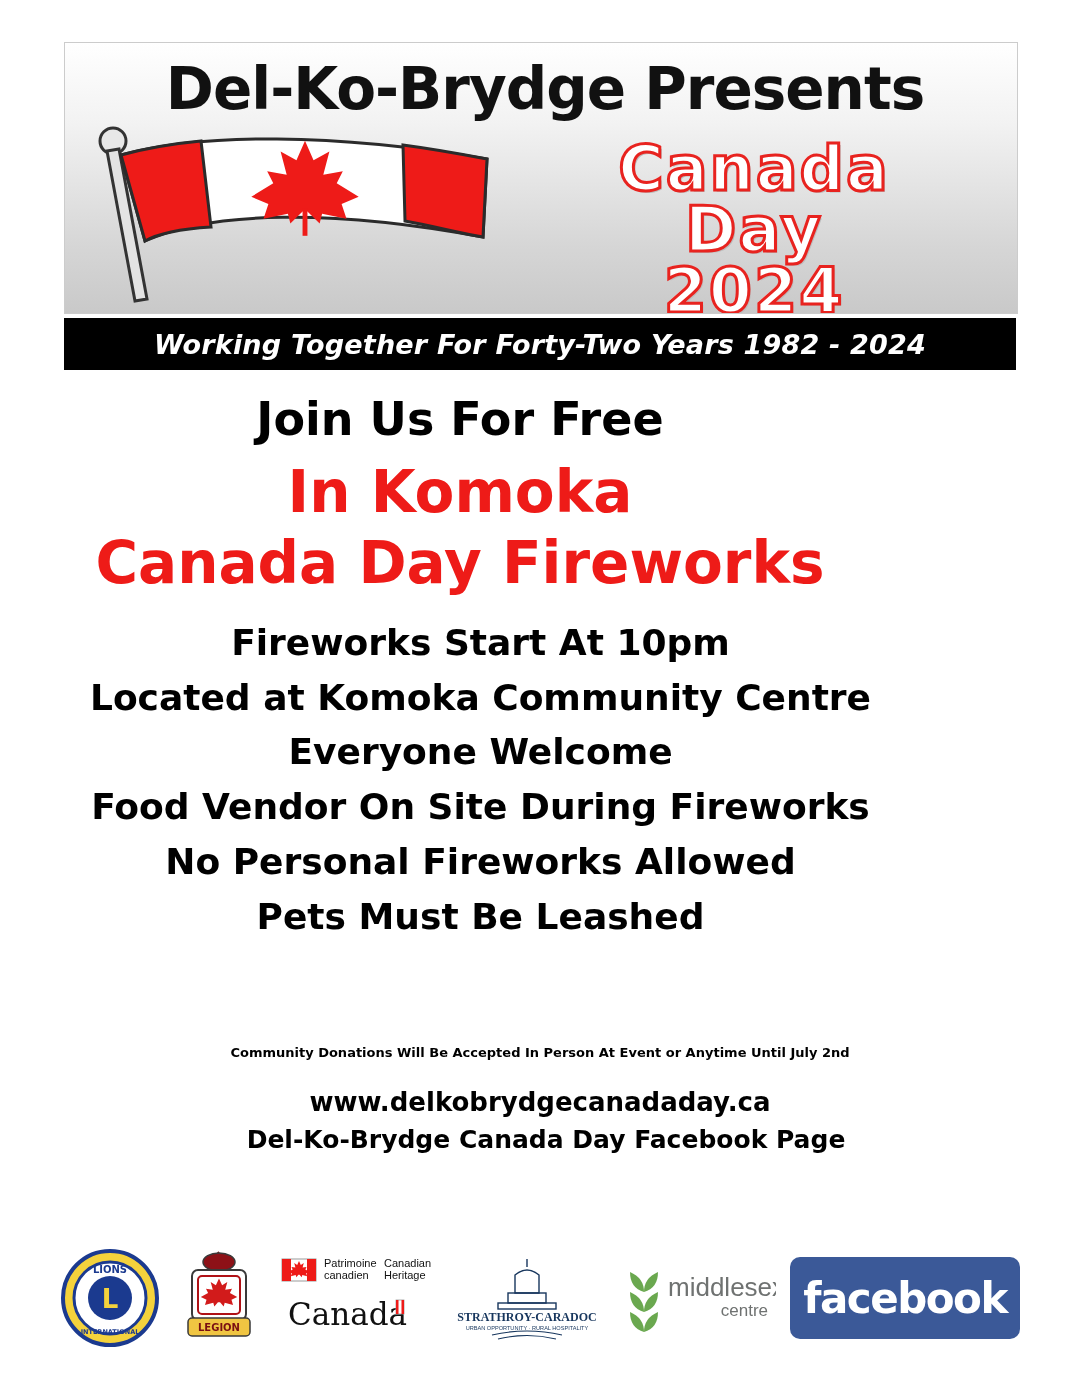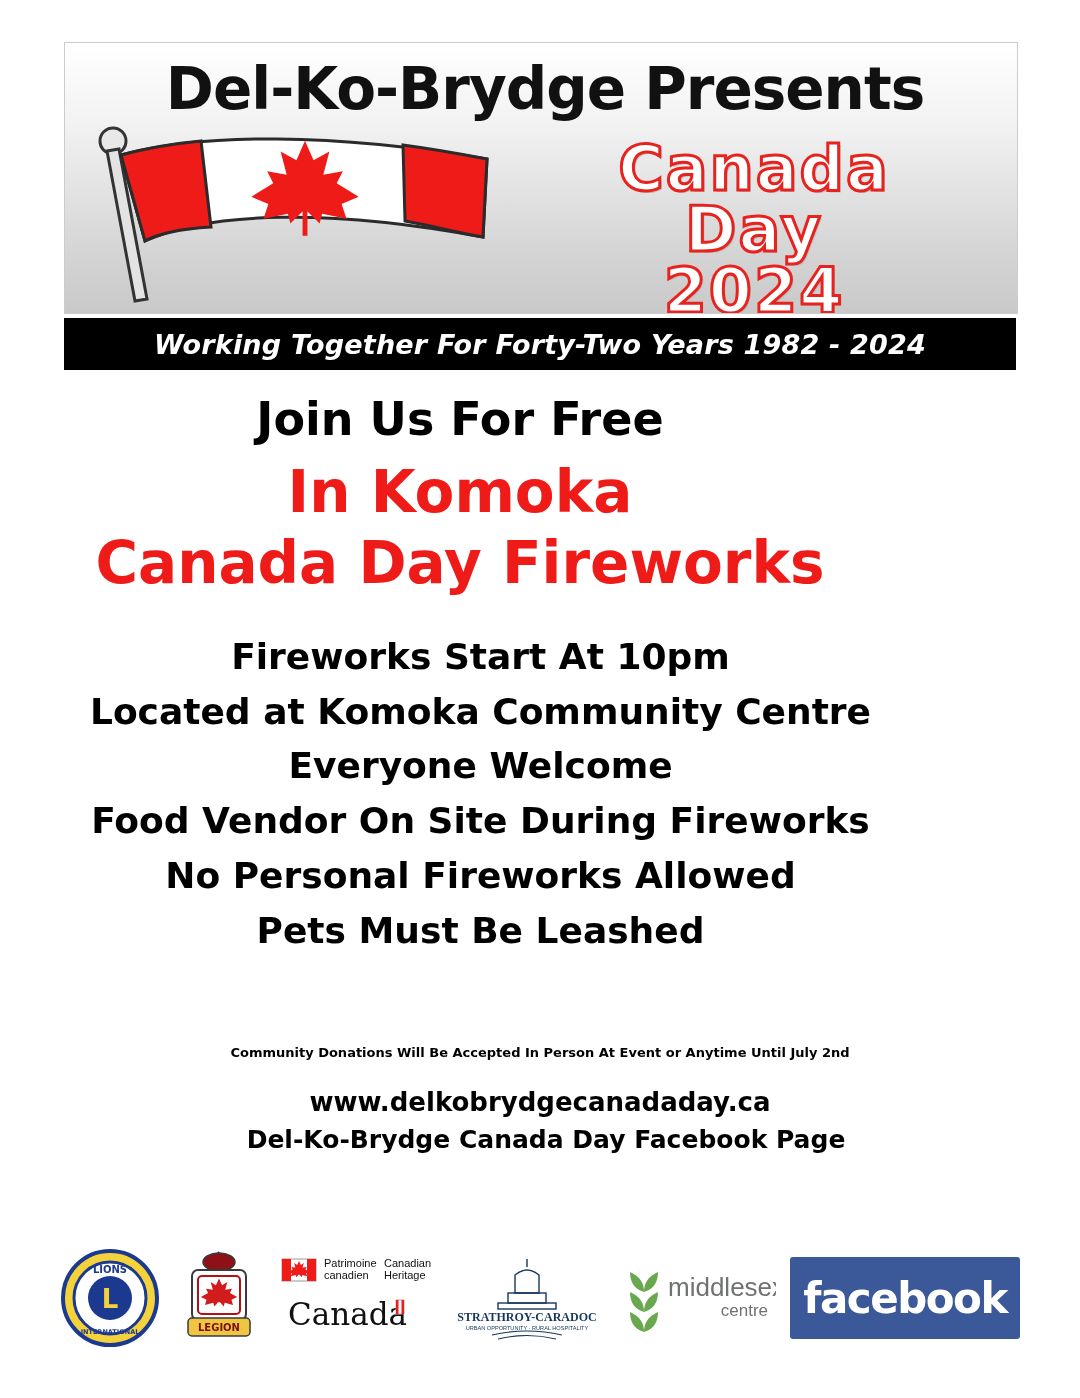--- a/index.html
+++ b/index.html
@@ -117,21 +117,21 @@
   }
   .headline {
     font-size: 58px;
     font-weight: bold;
     font-family: "DejaVu Sans", sans-serif;
     color: #ee1b18;
     line-height: 1.12;
     margin-bottom: 6px;
   }
   .detail-list {
-    margin-top: 34px;
+    margin-top: 20px;
     padding-left: 41px;
   }
   .detail-line {
     font-size: 36px;
     font-weight: bold;
     font-family: "DejaVu Sans", sans-serif;
     color: #000000;
     line-height: 1.52;
   }
 
@@ -186,21 +186,21 @@
 
   .logo-lions { width: 100px; height: 100px; }
   .logo-legion { width: 90px; height: 100px; }
   .logo-heritage { width: 160px; height: 90px; }
   .logo-strathroy { width: 150px; height: 90px; }
   .logo-middlesex { width: 160px; height: 80px; }
   .logo-facebook {
     width: 230px;
     height: 82px;
     background: #3b5998;
-    border-radius: 3px;
+    border-radius: 10px;
     color: #ffffff;
     font-size: 42px;
     font-weight: bold;
     font-family: "DejaVu Sans", sans-serif;
     letter-spacing: -1.5px;
   }
 </style>
 </head>
 <body>
 

